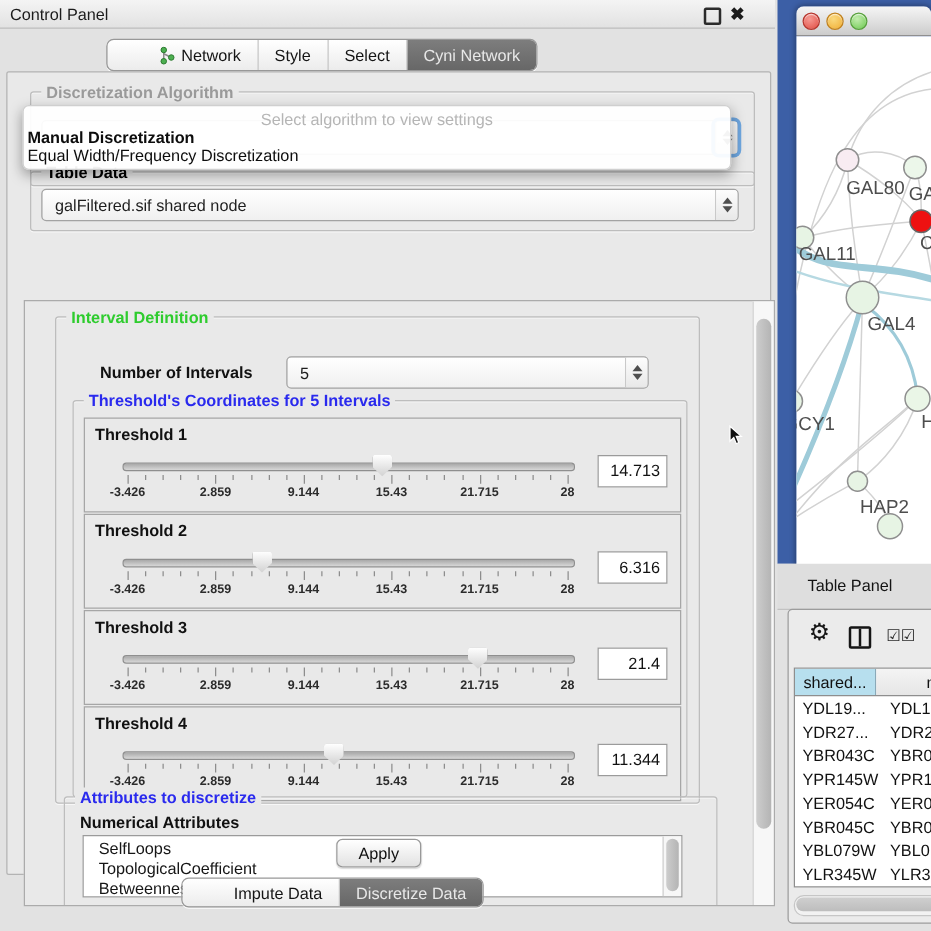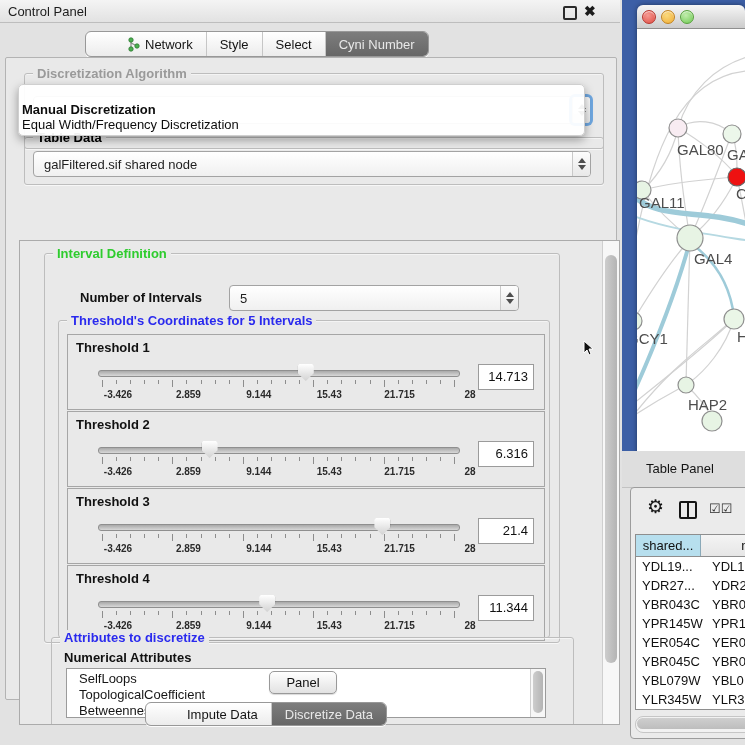--- a/index.html
+++ b/index.html
@@ -67,21 +67,21 @@
   .th-thumb{position:absolute;top:29px;width:16px;height:17px;
        background:linear-gradient(#ffffff,#d2d2d2);
        clip-path:polygon(10% 0,90% 0,100% 12%,100% 55%,50% 100%,0 55%,0 12%);
        filter:drop-shadow(0 0 1px rgba(0,0,0,.55));}
   .th-ticks{position:absolute;left:34px;top:45px;width:352px;height:8px;}
   .th-ticks i{position:absolute;width:1px;background:#8d8d8d;top:0;}
   .th-ticks i.major{height:7px;}
   .th-ticks i.minor{height:4px;}
   .th-labels{position:absolute;left:34px;top:54px;width:352px;height:12px;}
   .th-labels span{position:absolute;transform:translateX(-50%);font-size:10px;
-       font-weight:bold;color:#2b2b2b;white-space:nowrap;margin-left:16px;}
+       font-weight:bold;color:#2b2b2b;white-space:nowrap;}
   .th-value{position:absolute;left:410px;top:29px;width:44px;height:16px;background:#fff;
        border:1px solid #9b9b9b;font-size:13px;text-align:right;padding:4px 5px;color:#111;}
   .attr-item{padding:1px 0 1px 12px;line-height:14px;white-space:nowrap;}
 
   .btn{border:1px solid #999;border-radius:5px;background:linear-gradient(#ffffff,#e2e2e2);
        font-size:13px;color:#111;display:flex;align-items:center;justify-content:center;
        box-shadow:0 1px 1px rgba(0,0,0,.15);}
 
   .bold13{font-size:13px;font-weight:bold;color:#111;}
 
@@ -144,38 +144,39 @@
     </svg>
     <span>Network</span>
   </div>
   <div class="seg-item">
     <span>Style</span>
   </div>
   <div class="seg-item">
     <span>Select</span>
   </div>
   <div class="seg-item selected">
-    <span>Cyni Number</span>
+    <span>Cyni Network</span>
   </div>
 </div>
 
 <div class="abs cp-content">
 
   <div class="abs groupbox" style="left:18px;top:15px;width:578px;height:74px;">
     <span class="gtitle dim">Discretization Algorithm</span>
     <div class="combo abs" style="left:8px;top:22px;width:556px;height:26px;">
       <span class="cv"></span>
       <span class="stepper focus-ring">
         <i class="tri-up"></i>
         <i class="tri-dn"></i>
       </span>
     </div>
   </div>
 
   <div class="abs popup">
+    <div class="abs popup-prompt">Select algorithm to view settings</div>
     <div class="abs popup-item" style="top:17px;font-weight:bold;">Manual Discretization</div>
     <div class="abs popup-item" style="top:32px;">Equal Width/Frequency Discretization</div>
   </div>
 
   <div class="abs groupbox" style="left:18px;top:79px;width:578px;height:46px;">
     <span class="gtitle">Table Data</span>
     <div class="combo abs" style="left:8px;top:13px;width:556px;height:24px;">
       <span class="cv">galFiltered.sif shared node</span>
       <span class="stepper">
         <i class="tri-up"></i>
@@ -386,21 +387,21 @@
           <div class="vthumb" style="top:2px;height:42px;"></div>
         </div>
       </div>
     </div>
 
     <div class="vscroll" style="right:0;top:0;bottom:0;width:16px;">
       <div class="vthumb" style="top:14px;height:408px;"></div>
     </div>
   </div>
 
-  <div class="btn abs" style="left:263px;top:613px;width:66px;height:21px;">Panel</div>
+  <div class="btn abs" style="left:263px;top:613px;width:66px;height:21px;">Apply</div>
 </div>
 
 <div class="abs seg" style="left:145px;top:702px;height:22px;">
   <div class="seg-item">
     <span>Impute Data</span>
   </div>
   <div class="seg-item selected">
     <span>Discretize Data</span>
   </div>
 </div>

